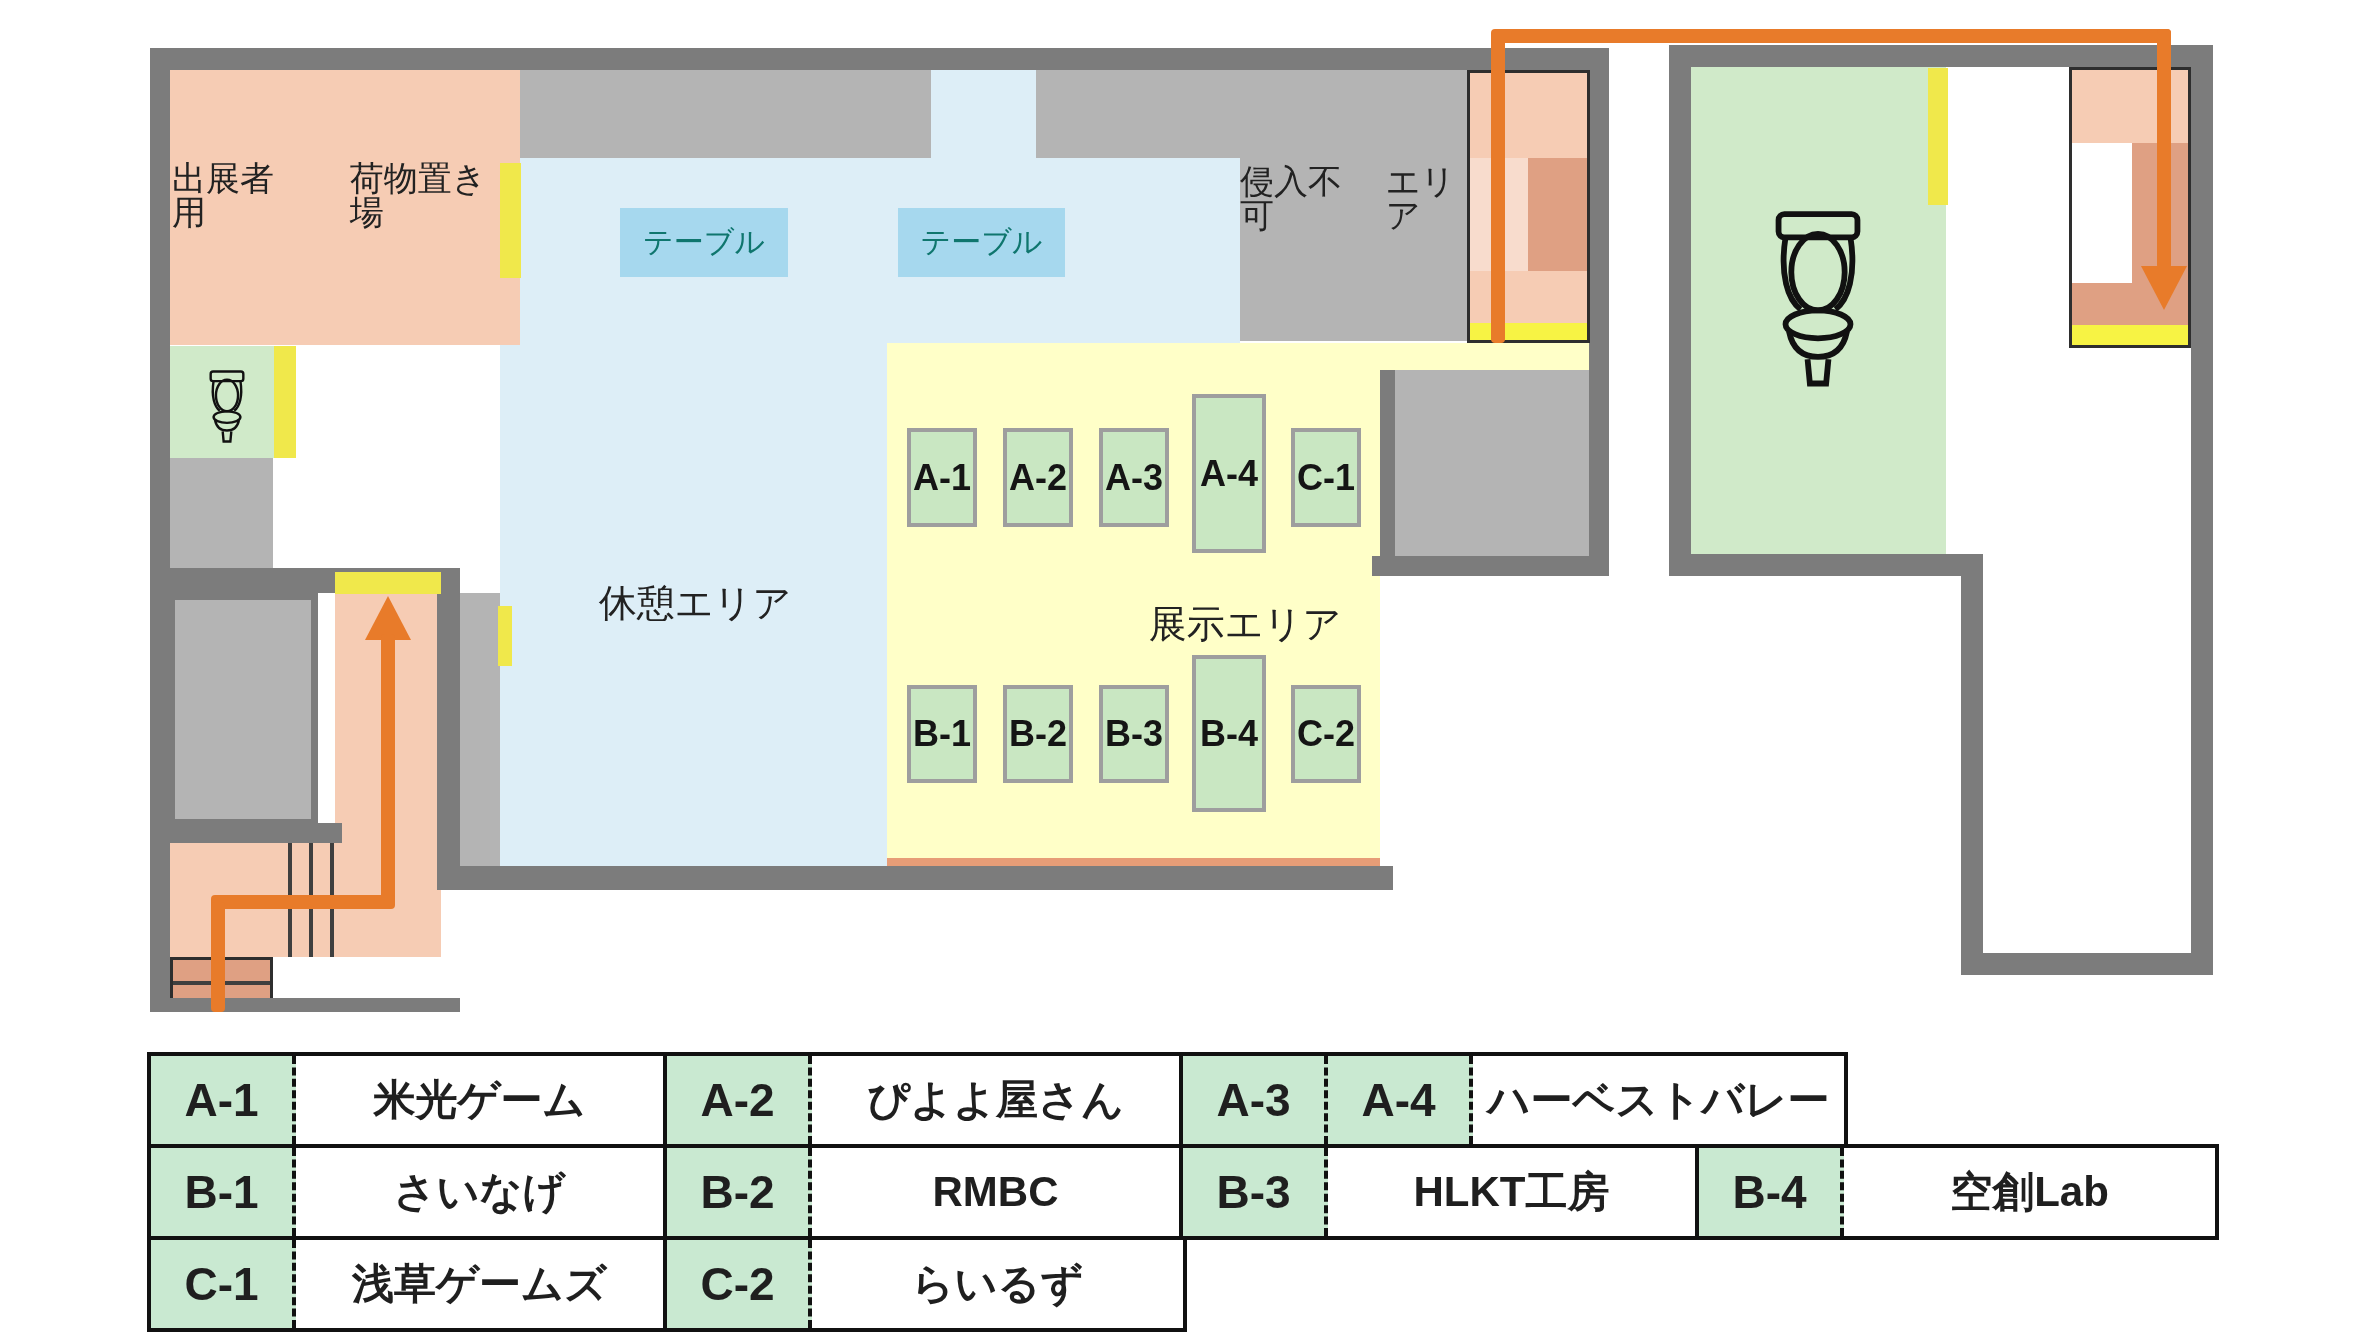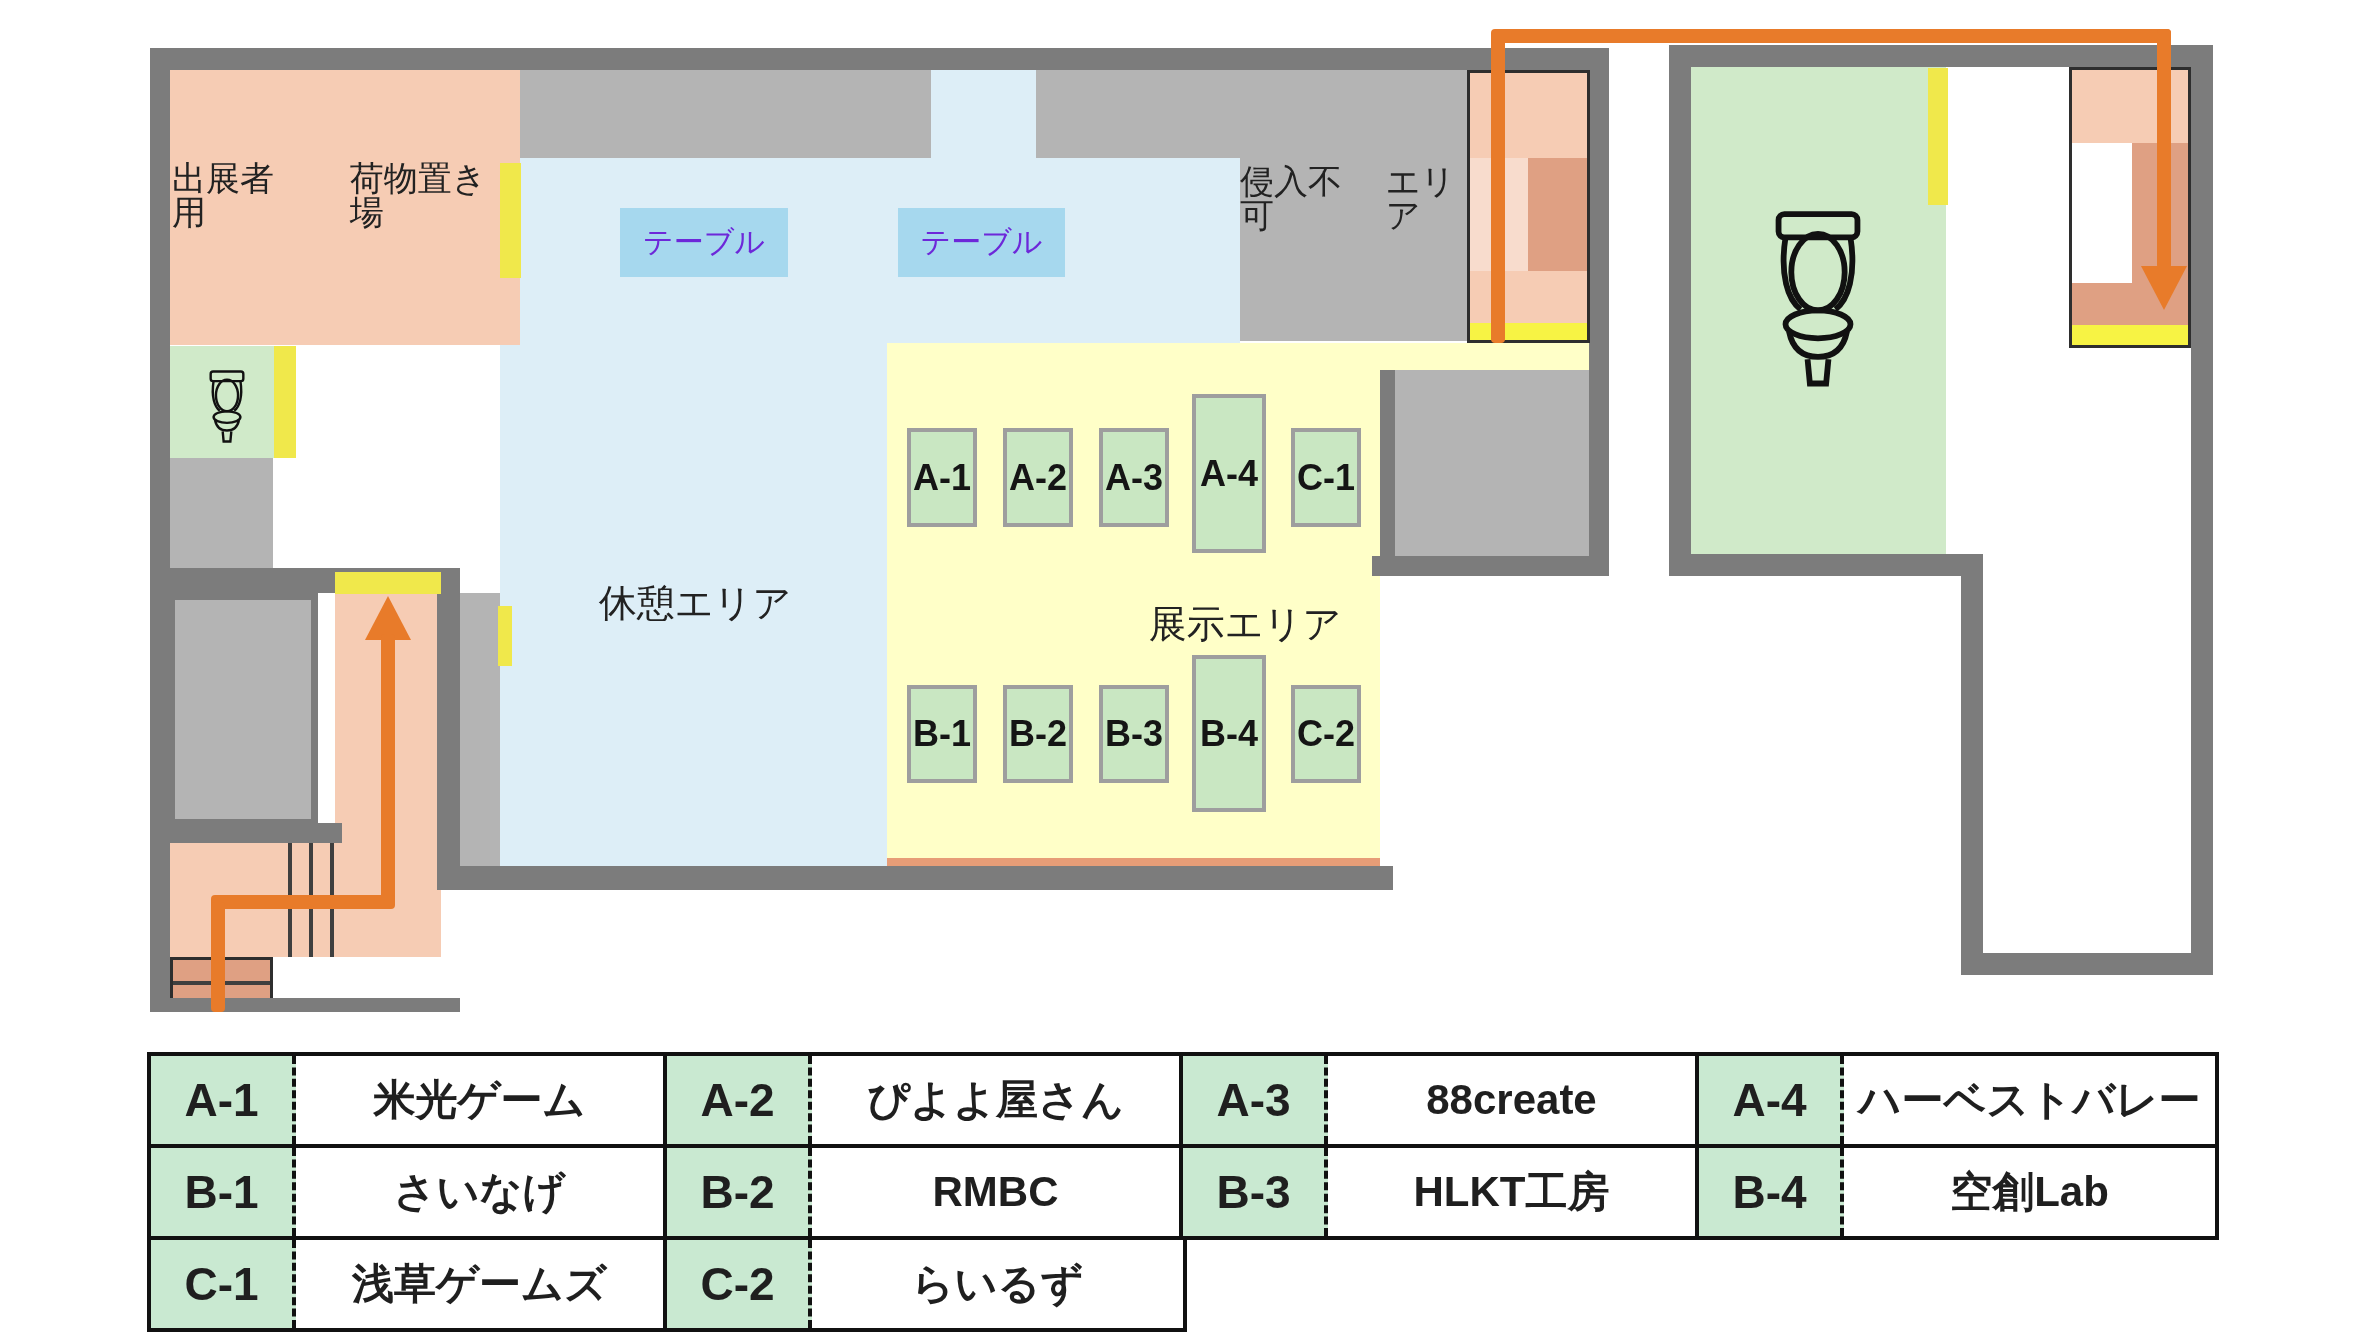--- a/index.html
+++ b/index.html
@@ -9,21 +9,21 @@
   .wall{position:absolute;background:var(--wall);}
   .zgray{position:absolute;background:var(--zone_gray);}
   .blue{position:absolute;background:var(--rest_blue);}
   .yellowzone{position:absolute;background:var(--exhibit_yellow);}
   .door{position:absolute;background:var(--door_yellow);}
   .exitdoor{position:absolute;background:var(--exit_yellow);}
   .pink{position:absolute;background:var(--stair_pink);}
   .dsalm{position:absolute;background:var(--stair_dark);}
   .greenroom{position:absolute;background:var(--toilet_green);}
   .tbox{position:absolute;background:var(--table_blue);display:flex;align-items:center;justify-content:center;
-        font-size:30px;font-weight:500;color:#6d28d9;}
+        font-size:30px;font-weight:500;color:#0f766e;}
   .lbl{position:absolute;display:flex;align-items:center;justify-content:center;font-weight:500;color:#222;line-height:1;}
   .col{flex-direction:row;}
   .booth{position:absolute;background:var(--booth_green);border:4px solid var(--booth_border);
          display:flex;align-items:center;justify-content:center;font-size:36px;font-weight:600;color:#151515;box-sizing:border-box;}
   .hsteps{background-image:repeating-linear-gradient(to bottom,transparent 0,transparent 16px,var(--line_dark) 16px,var(--line_dark) 19px);}
   .hsteps24{background-image:repeating-linear-gradient(to bottom,transparent 0,transparent 21px,var(--line_dark) 21px,var(--line_dark) 25px);}
   .vsteps{background-image:repeating-linear-gradient(to right,transparent 0,transparent 17px,var(--line_dark) 17px,var(--line_dark) 21px);}
   .orange{position:absolute;background:var(--route_orange);border-radius:4px;}
   .arrow-up{position:absolute;width:0;height:0;border-left:23px solid transparent;border-right:23px solid transparent;
             border-bottom:44px solid var(--route_orange);}
@@ -163,21 +163,20 @@
       <div class="booth" style="left: 1291px; top: 685px; width: 70px; height: 98px;">C-2</div>
     </div>
 
   <div class="legend">
       <div class="legend-row">
         <div class="lcode">A-1</div>
         <div class="lname">米光ゲーム</div>
         <div class="lcode">A-2</div>
         <div class="lname">ぴよよ屋さん</div>
         <div class="lcode">A-3</div>
-        <div class="lname">88create</div>
         <div class="lcode">A-4</div>
         <div class="lname">ハーベストバレー</div>
       </div>
       <div class="legend-row">
         <div class="lcode">B-1</div>
         <div class="lname">さいなげ</div>
         <div class="lcode">B-2</div>
         <div class="lname">RMBC</div>
         <div class="lcode">B-3</div>
         <div class="lname">HLKT工房</div>

